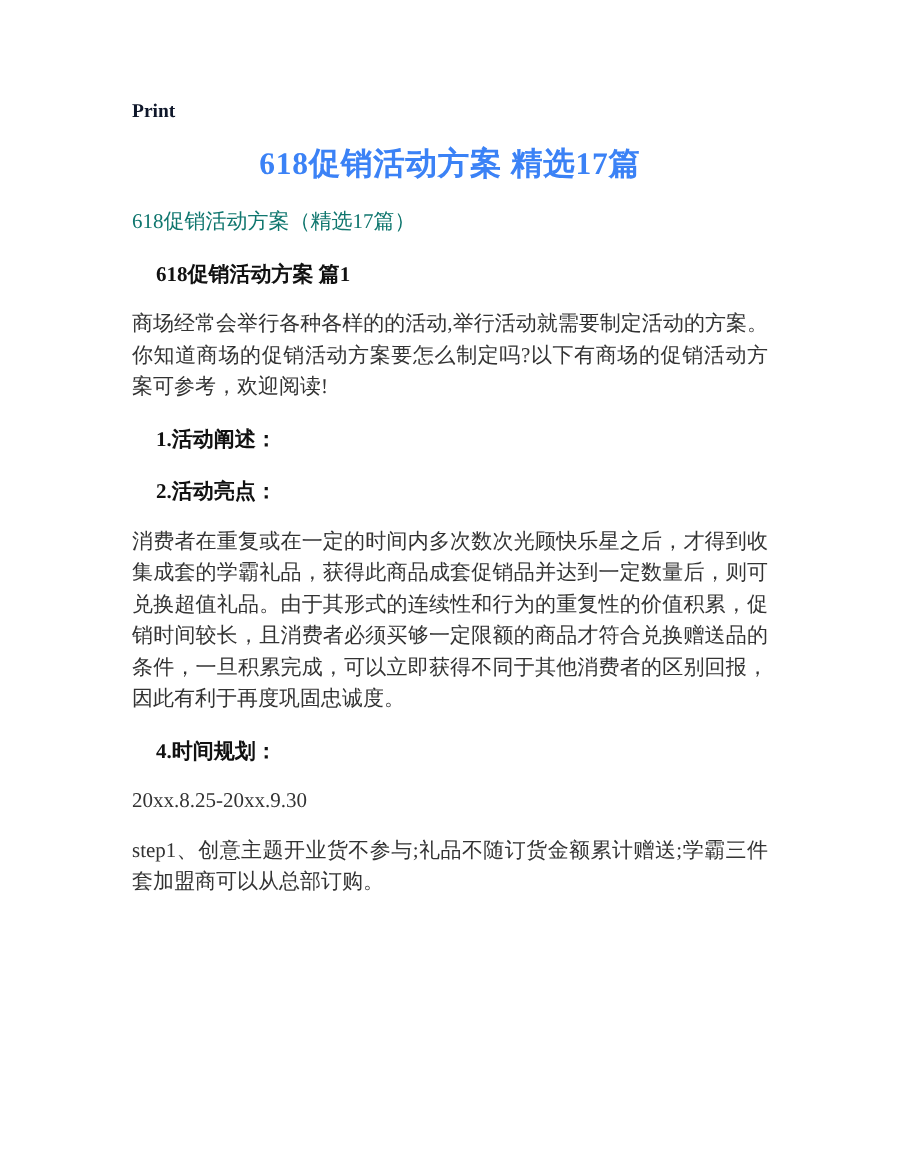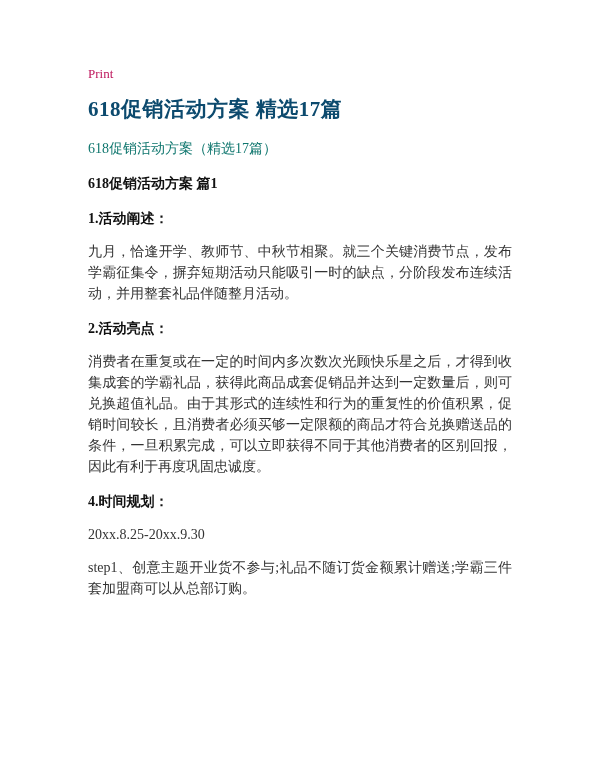--- a/index.html
+++ b/index.html
@@ -12,65 +12,67 @@
     height: 776px;
     overflow: hidden;
     font-family: "Liberation Serif", "DejaVu Serif", serif;
     color: #333333;
   }
   .doc {
     padding: 66px 88px 0 88px;
   }
   .print {
     font-size: 13px;
-    color: #be185d;
+    color: #0f172a;
     cursor: pointer;
     margin: 0 0 0 0;
+    font-weight: bold;
   }
   .title {
     font-size: 21px;
     line-height: 26px;
     font-weight: bold;
-    color: #0c4a6e;
+    text-align: center;
+    color: #3b82f6;
     margin: 14px 0 0 0;
     letter-spacing: 0.5px;
   }
   .sub {
     font-size: 14px;
     line-height: 20px;
     margin: 17px 0 0 0;
     color: #0f766e;
   }
   .h {
     font-size: 14px;
     line-height: 20px;
     font-weight: bold;
     color: #111111;
-    margin: 15px 0 0 0;
+    margin: 15px 0 0 16px;
   }
   .p {
     font-size: 14px;
     line-height: 21px;
     margin: 12px 0 0 0;
     text-align: justify;
     color: #333333;
   }
 </style>
 </head>
 <body>
 
 <div class="doc">
   <div class="print">Print</div>
 
   <h1 class="title">618促销活动方案 精选17篇</h1>
 
   <p class="sub">618促销活动方案（精选17篇）</p>
 
   <h2 class="h">618促销活动方案 篇1</h2>
+  <p class="p">商场经常会举行各种各样的的活动,举行活动就需要制定活动的方案。你知道商场的促销活动方案要怎么制定吗?以下有商场的促销活动方案可参考，欢迎阅读!</p>
   <h2 class="h">1.活动阐述：</h2>
-  <p class="p">九月，恰逢开学、教师节、中秋节相聚。就三个关键消费节点，发布学霸征集令，摒弃短期活动只能吸引一时的缺点，分阶段发布连续活动，并用整套礼品伴随整月活动。</p>
   <h2 class="h">2.活动亮点：</h2>
   <p class="p">消费者在重复或在一定的时间内多次数次光顾快乐星之后，才得到收集成套的学霸礼品，获得此商品成套促销品并达到一定数量后，则可兑换超值礼品。由于其形式的连续性和行为的重复性的价值积累，促销时间较长，且消费者必须买够一定限额的商品才符合兑换赠送品的条件，一旦积累完成，可以立即获得不同于其他消费者的区别回报，因此有利于再度巩固忠诚度。</p>
   <h2 class="h">4.时间规划：</h2>
   <p class="p">20xx.8.25-20xx.9.30</p>
   <p class="p">step1、创意主题开业货不参与;礼品不随订货金额累计赠送;学霸三件套加盟商可以从总部订购。</p>
 
 </div>
 
 </body></html>

